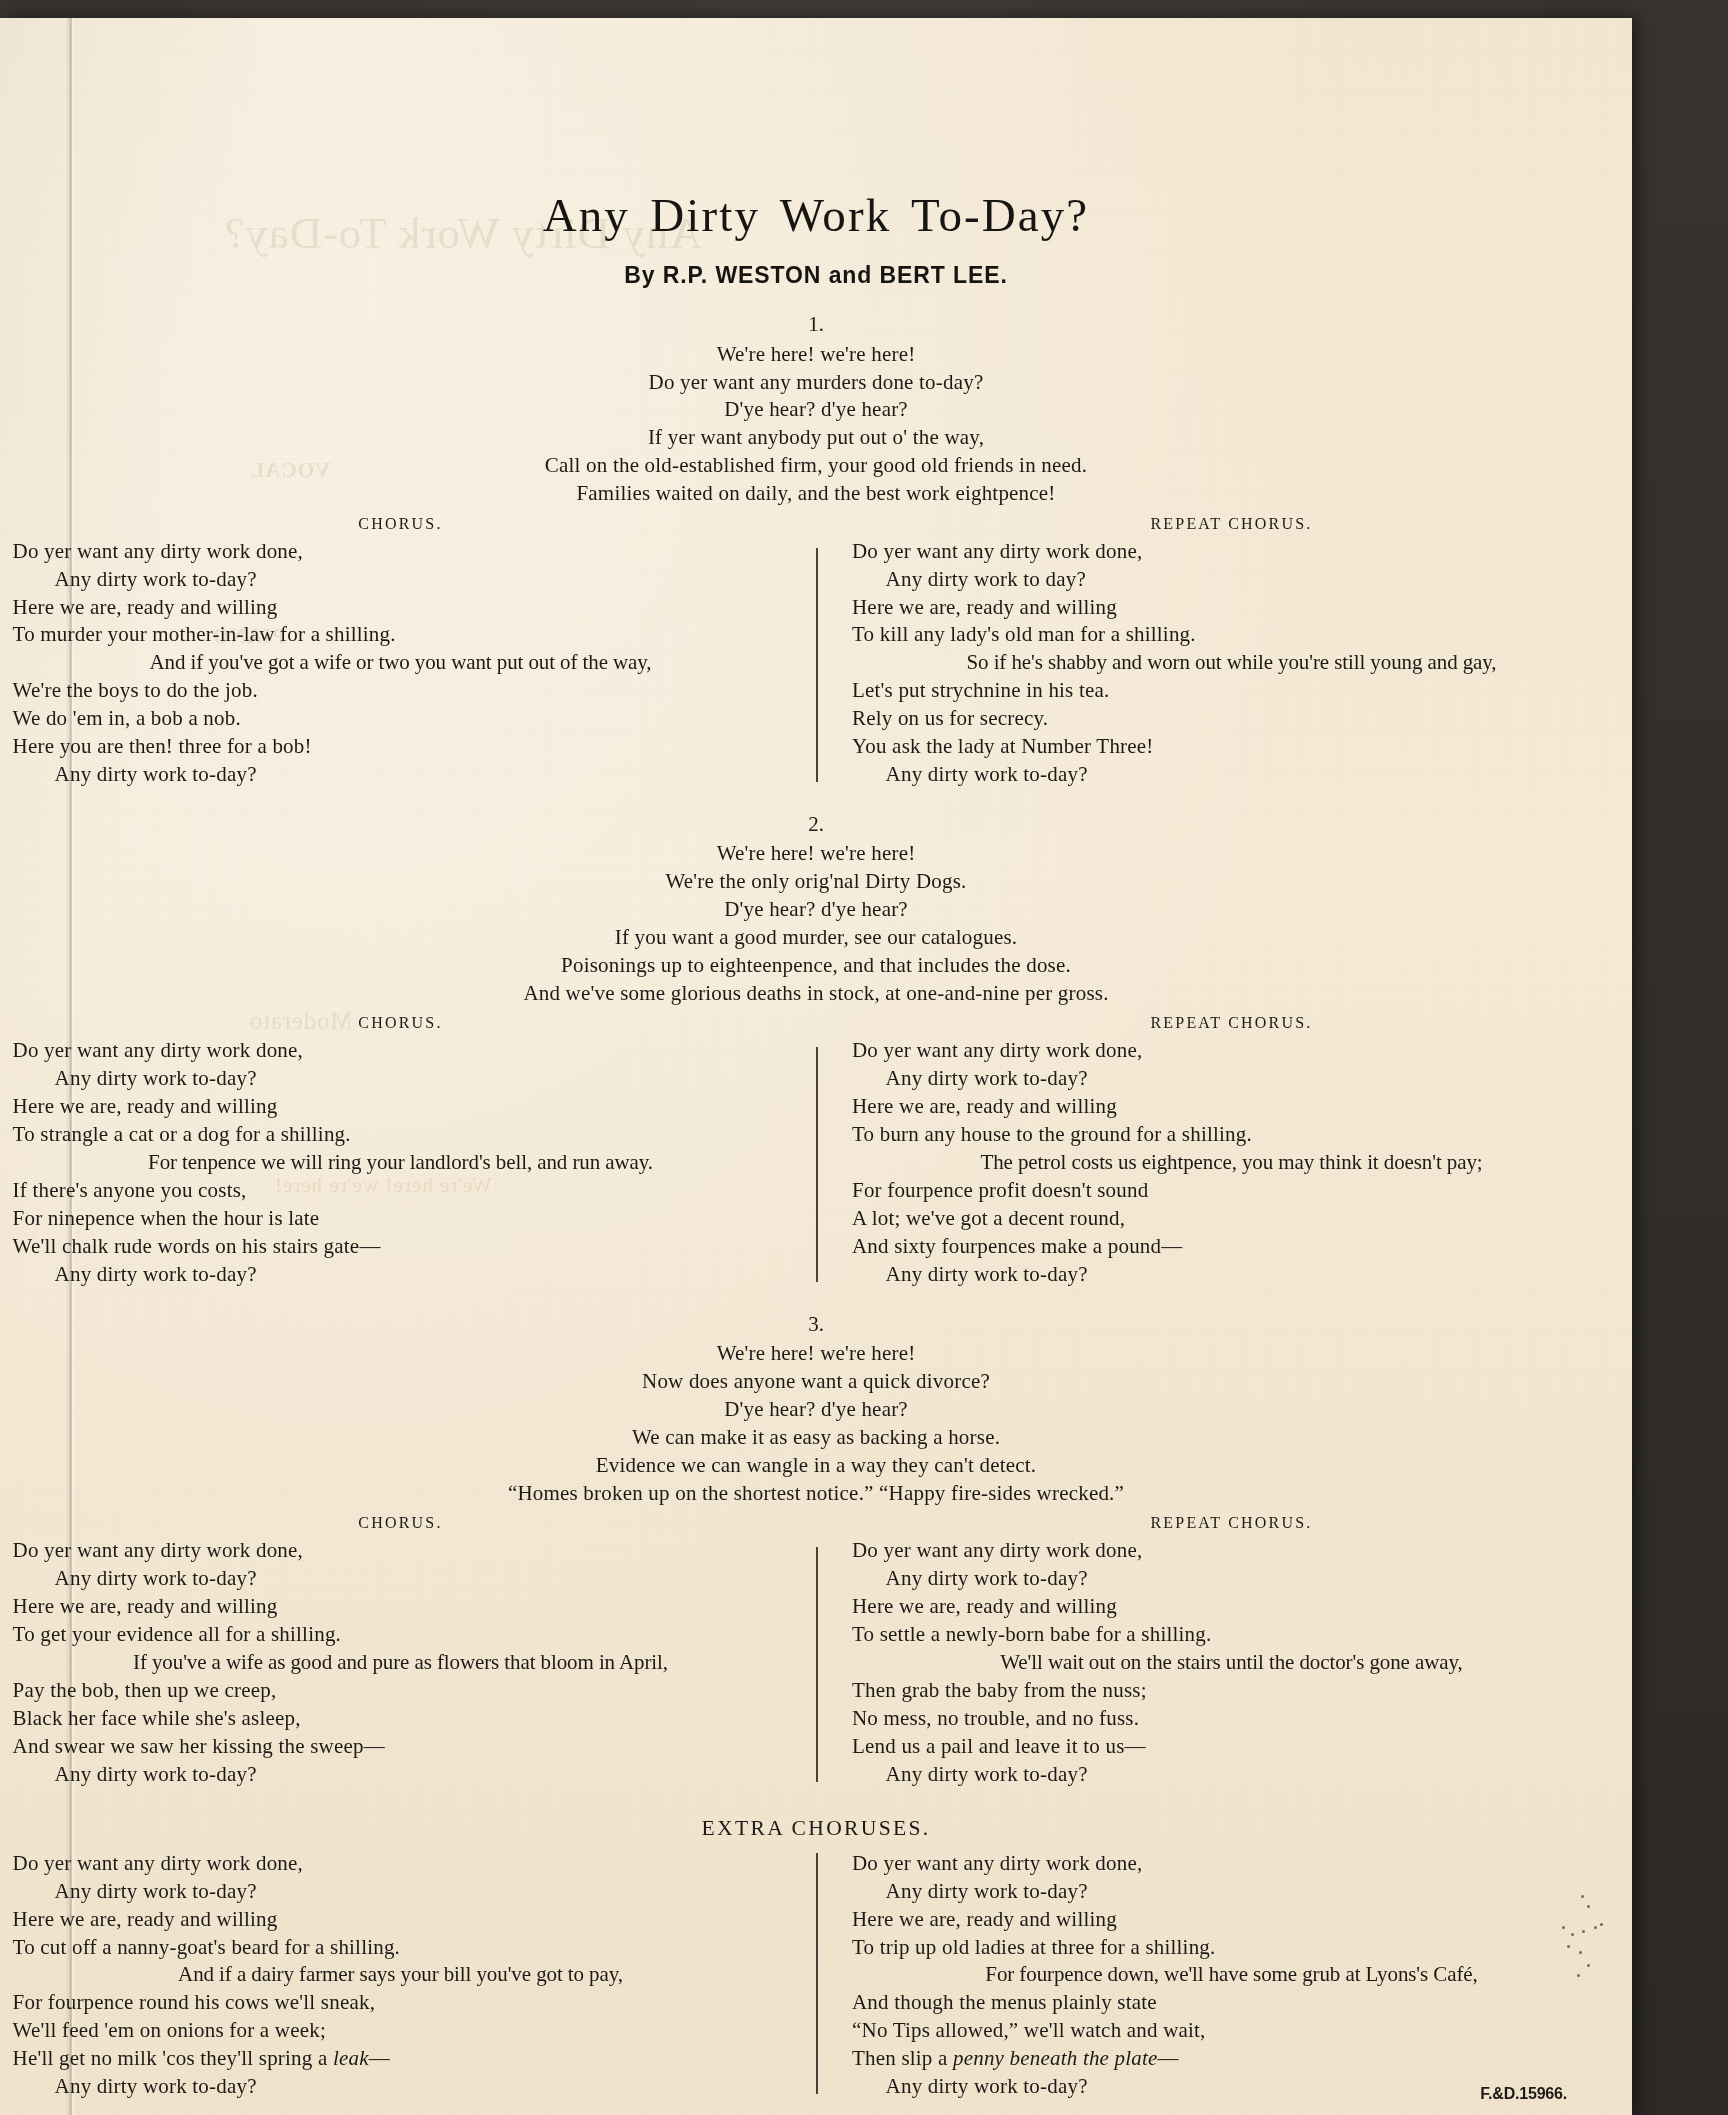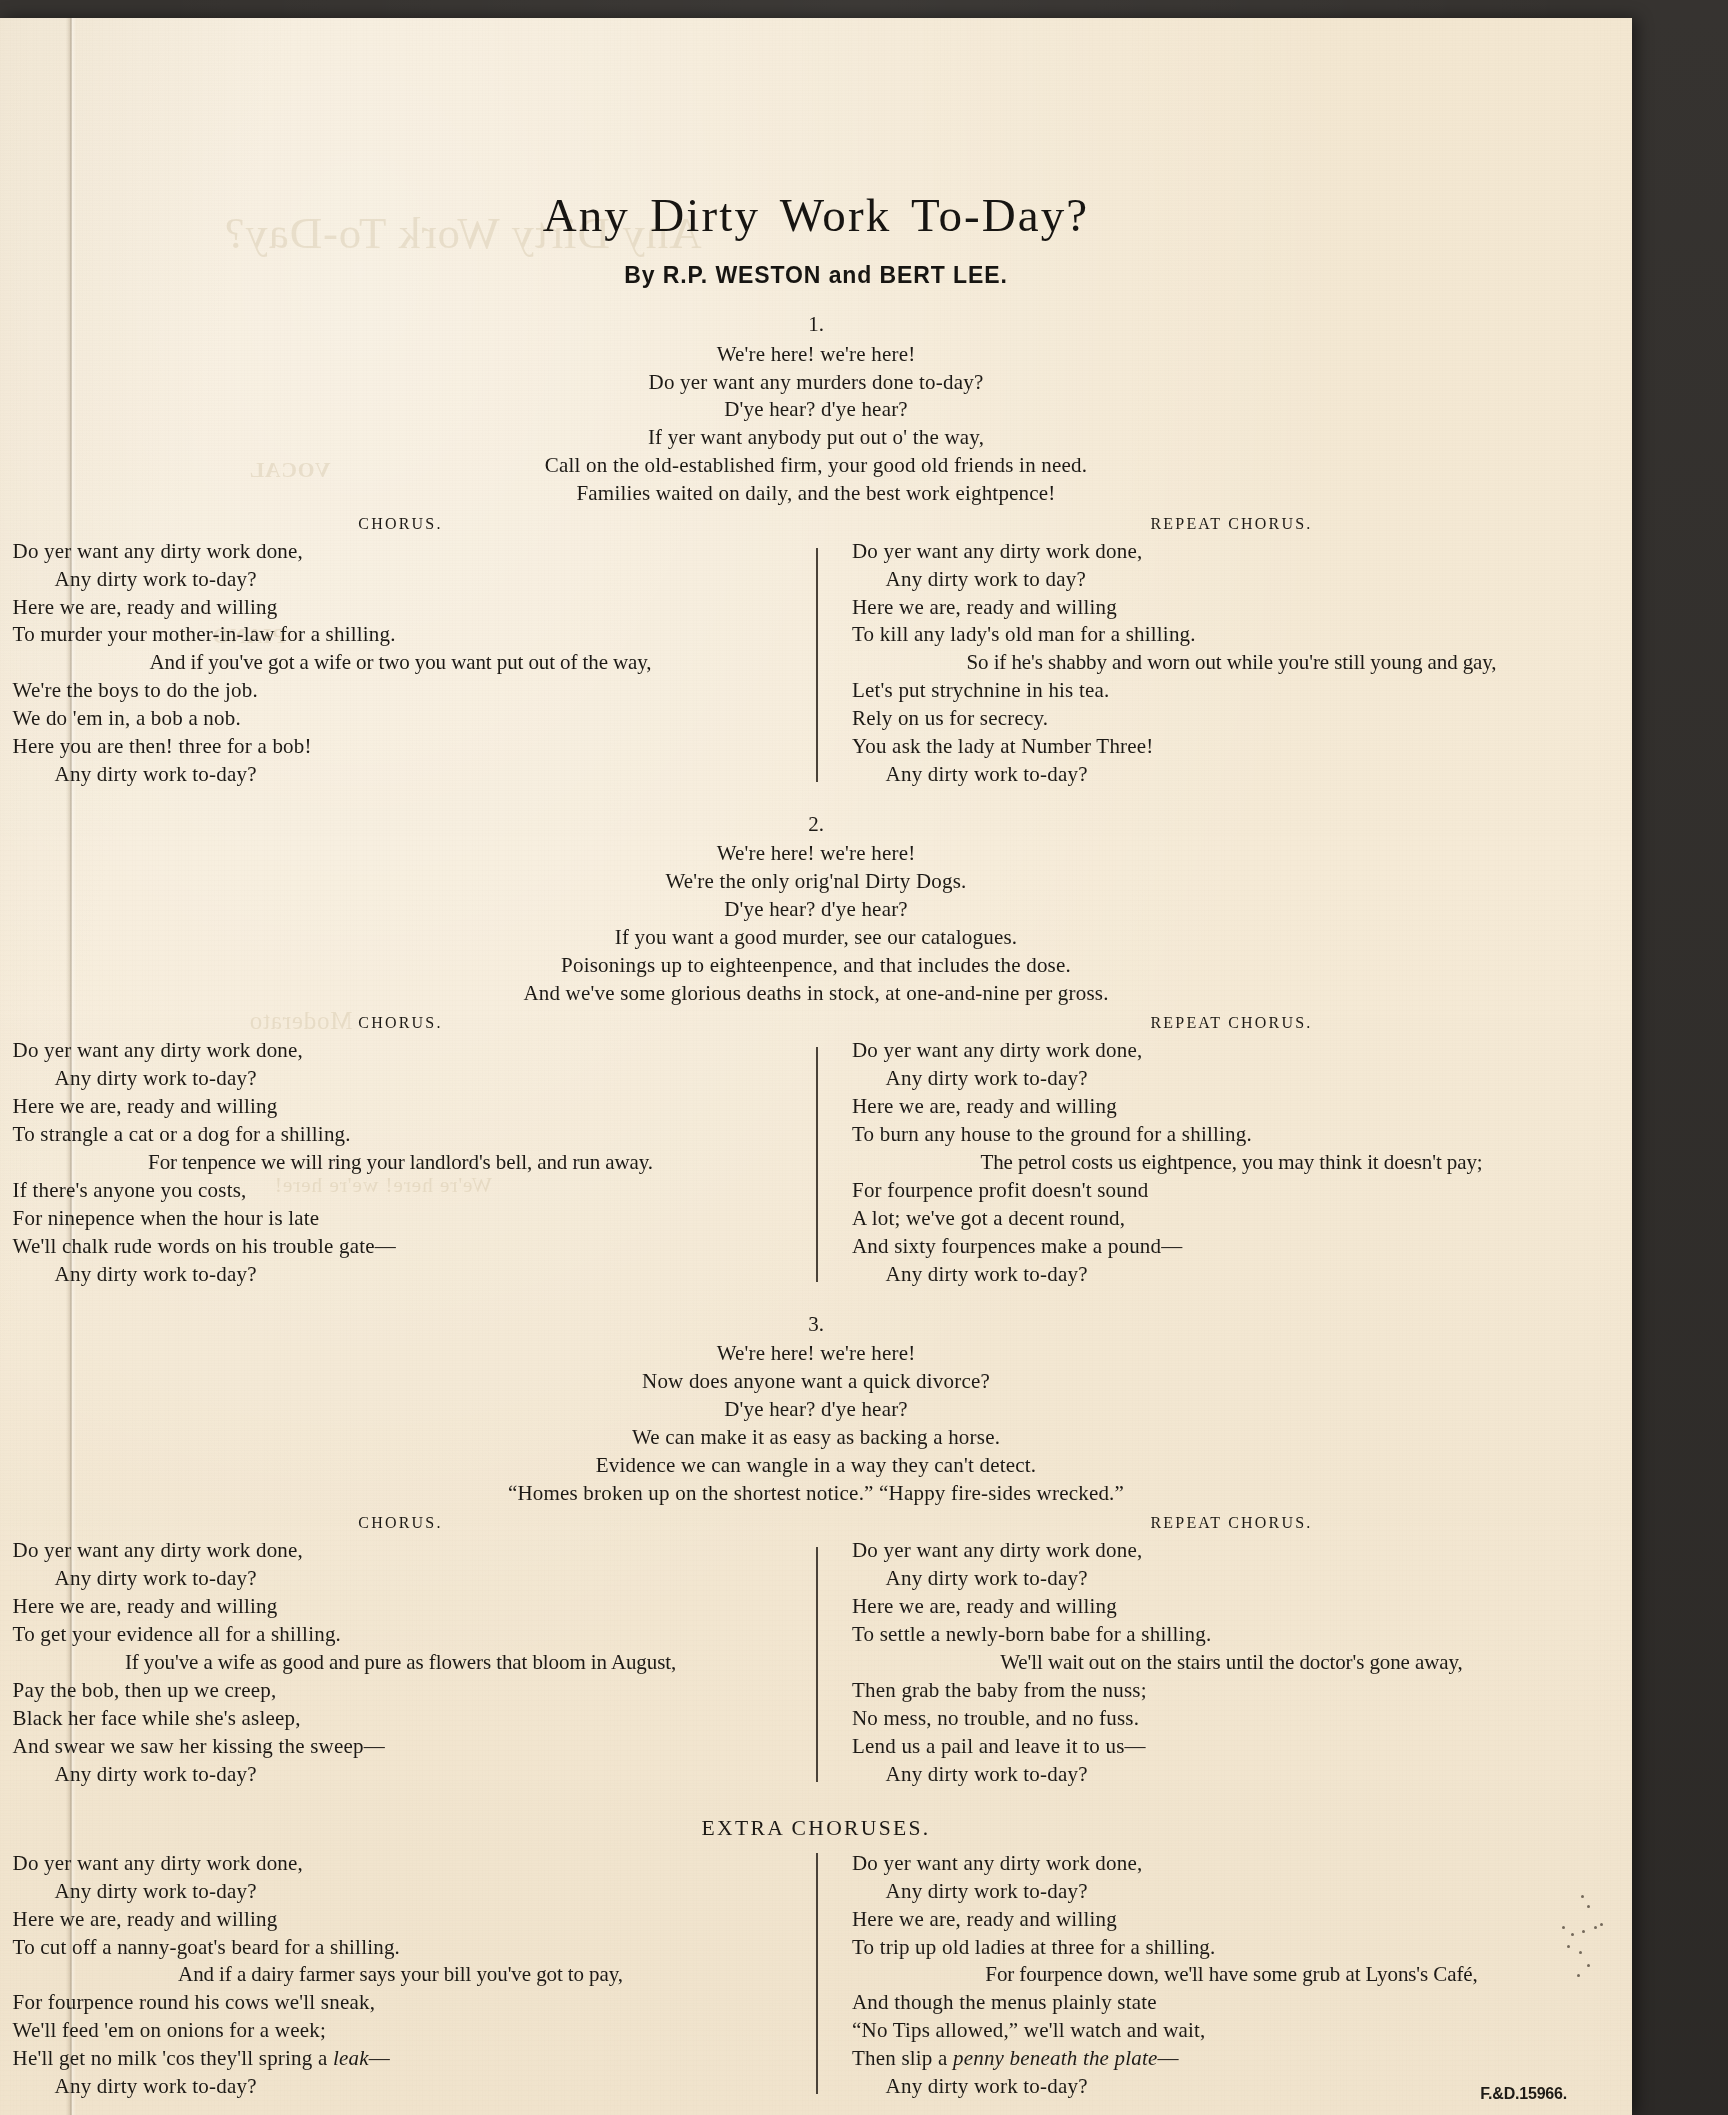--- a/index.html
+++ b/index.html
@@ -290,21 +290,21 @@
         <div class="col col-left">
           <div class="chorus-head">CHORUS.</div>
           <div class="lyrics">
             <span class="ln lft">Do yer want any dirty work done,</span>
             <span class="ln ind">Any dirty work to-day?</span>
             <span class="ln lft">Here we are, ready and willing</span>
             <span class="ln lft">To strangle a cat or a dog for a shilling.</span>
             <span class="ln wide ctr">For tenpence we will ring your landlord's bell, and run away.</span>
             <span class="ln lft">If there's anyone you costs,</span>
             <span class="ln lft">For ninepence when the hour is late</span>
-            <span class="ln lft">We'll chalk rude words on his trouble gate—</span>
+            <span class="ln lft">We'll chalk rude words on his stairs gate—</span>
             <span class="ln ind">Any dirty work to-day?</span>
           </div>
         </div>
 
         <div class="col col-right">
           <div class="chorus-head">REPEAT CHORUS.</div>
           <div class="lyrics">
             <span class="ln lft2">Do yer want any dirty work done,</span>
             <span class="ln ind">Any dirty work to-day?</span>
             <span class="ln lft2">Here we are, ready and willing</span>
@@ -331,21 +331,21 @@
       <div class="chorus-block">
         <div class="divider"></div>
 
         <div class="col col-left">
           <div class="chorus-head">CHORUS.</div>
           <div class="lyrics">
             <span class="ln lft">Do yer want any dirty work done,</span>
             <span class="ln ind">Any dirty work to-day?</span>
             <span class="ln lft">Here we are, ready and willing</span>
             <span class="ln lft">To get your evidence all for a shilling.</span>
-            <span class="ln wide ctr">If you've a wife as good and pure as flowers that bloom in August,</span>
+            <span class="ln wide ctr">If you've a wife as good and pure as flowers that bloom in April,</span>
             <span class="ln lft">Pay the bob, then up we creep,</span>
             <span class="ln lft">Black her face while she's asleep,</span>
             <span class="ln lft">And swear we saw her kissing the sweep—</span>
             <span class="ln ind">Any dirty work to-day?</span>
           </div>
         </div>
 
         <div class="col col-right">
           <div class="chorus-head">REPEAT CHORUS.</div>
           <div class="lyrics">

